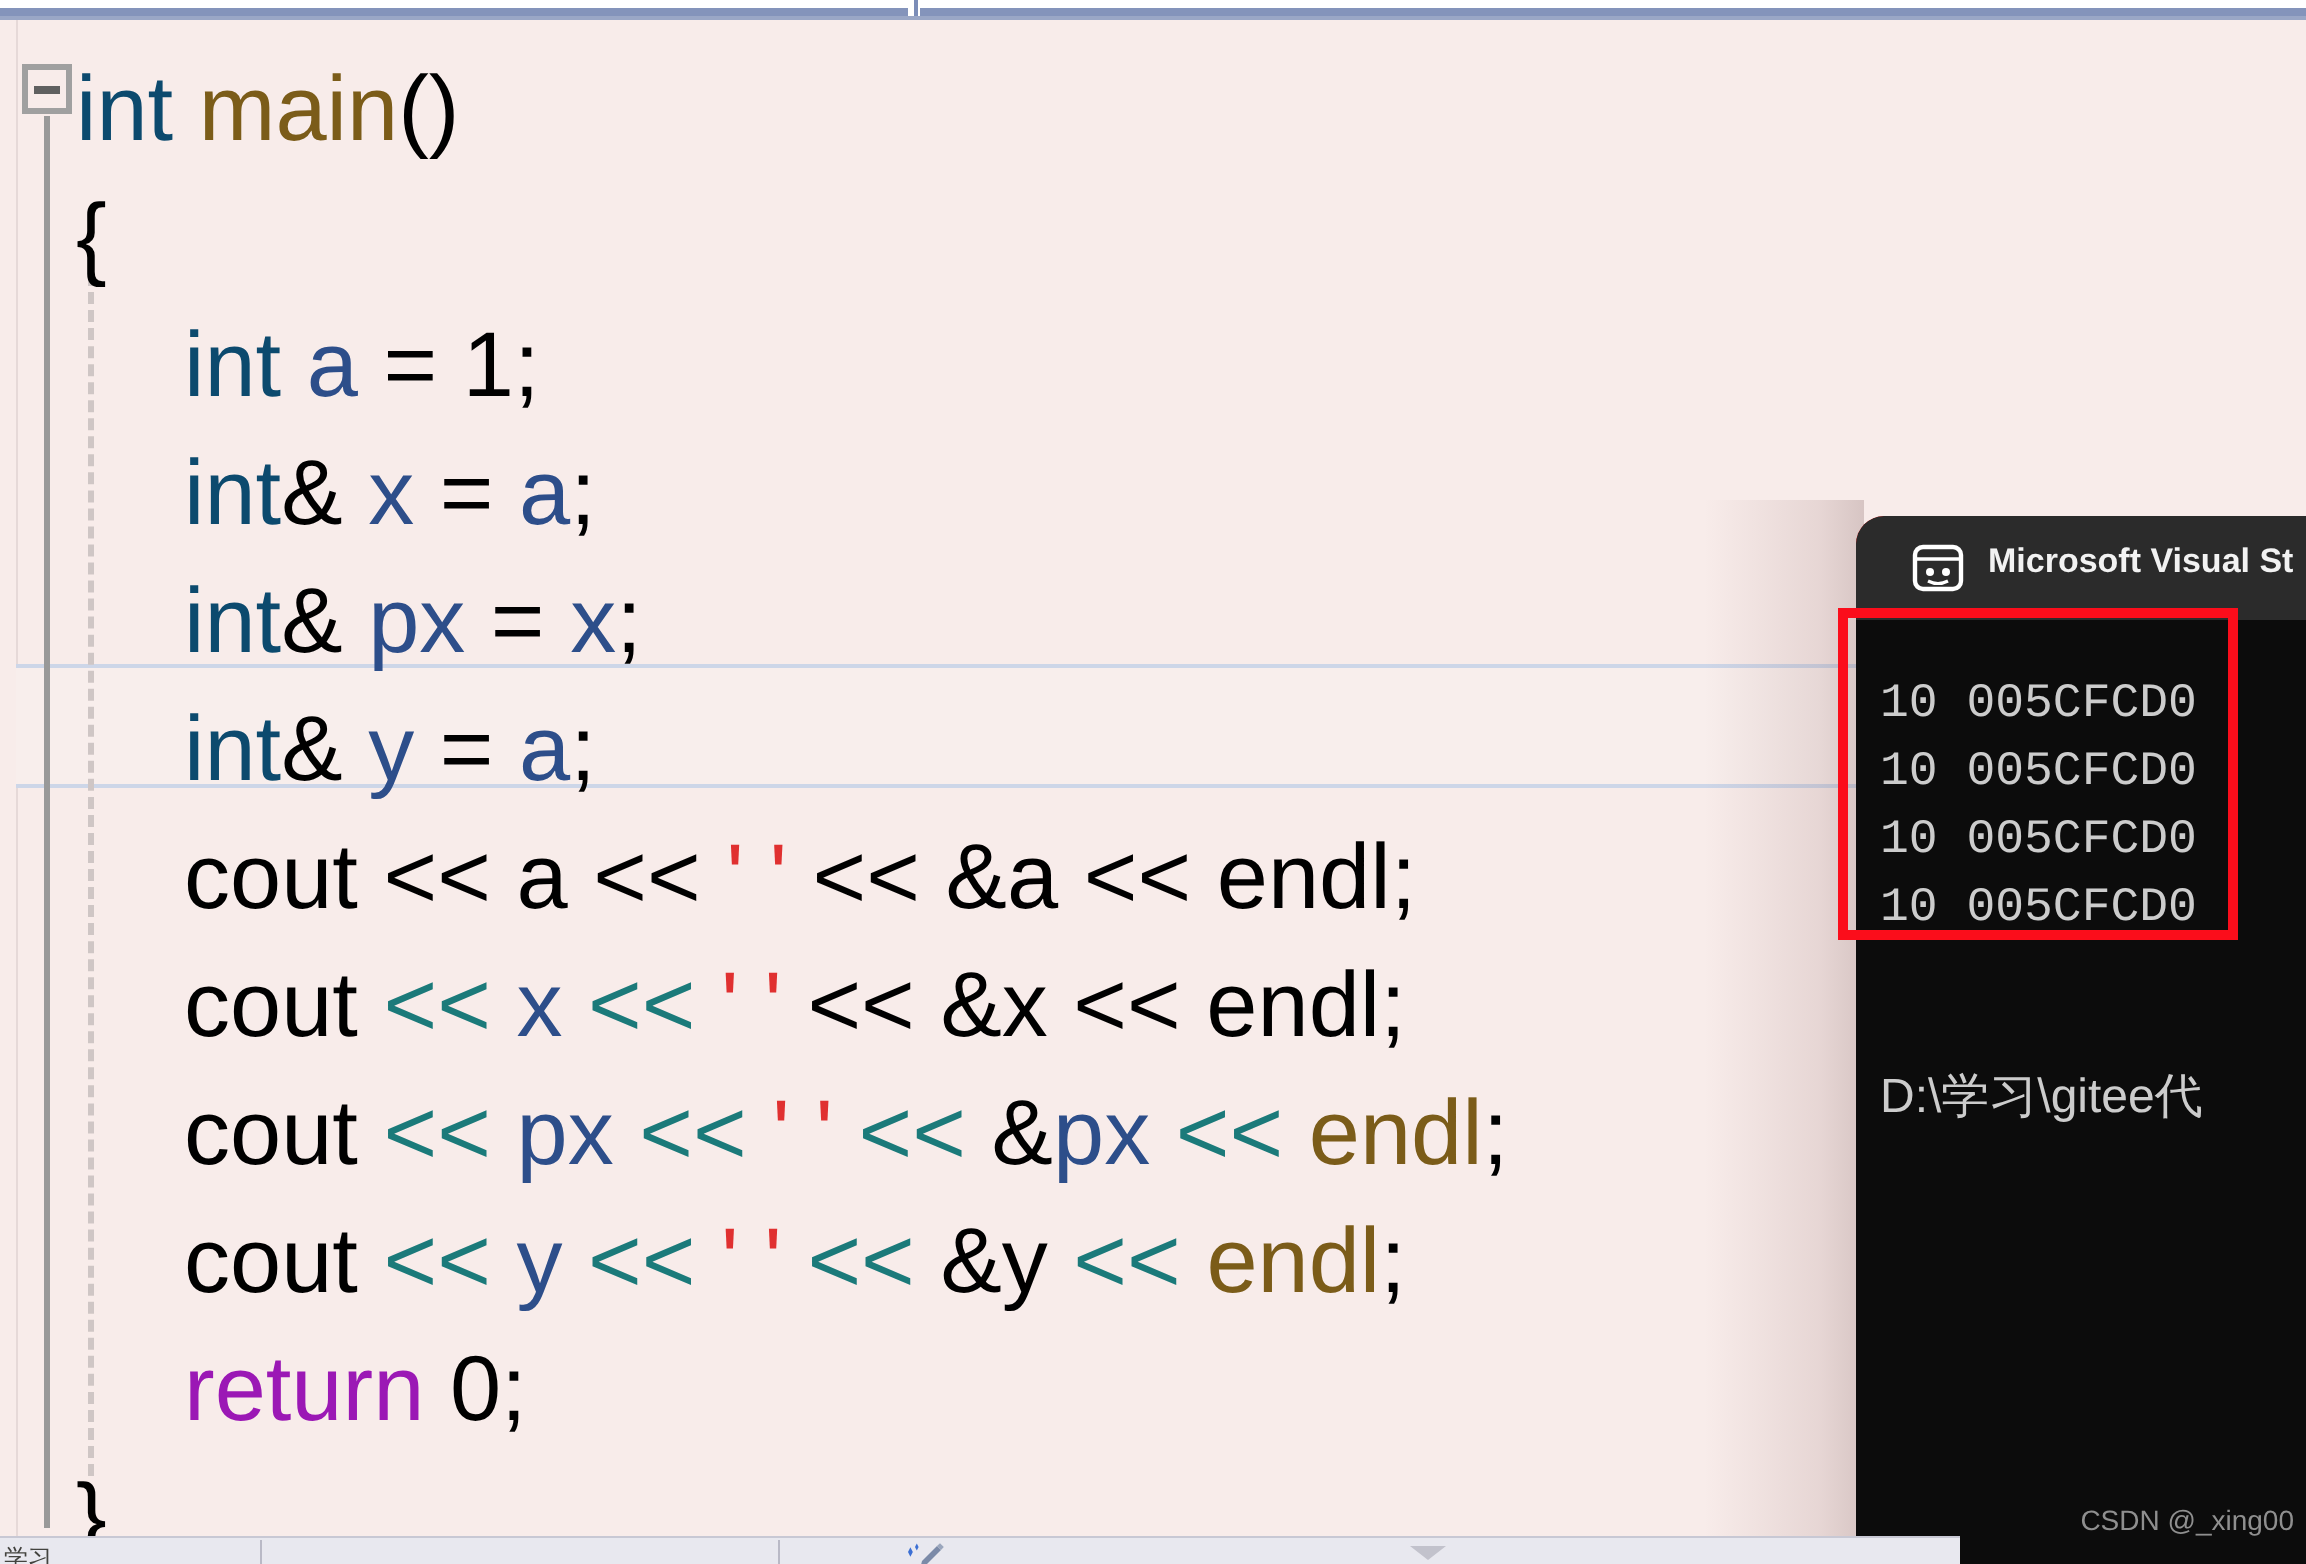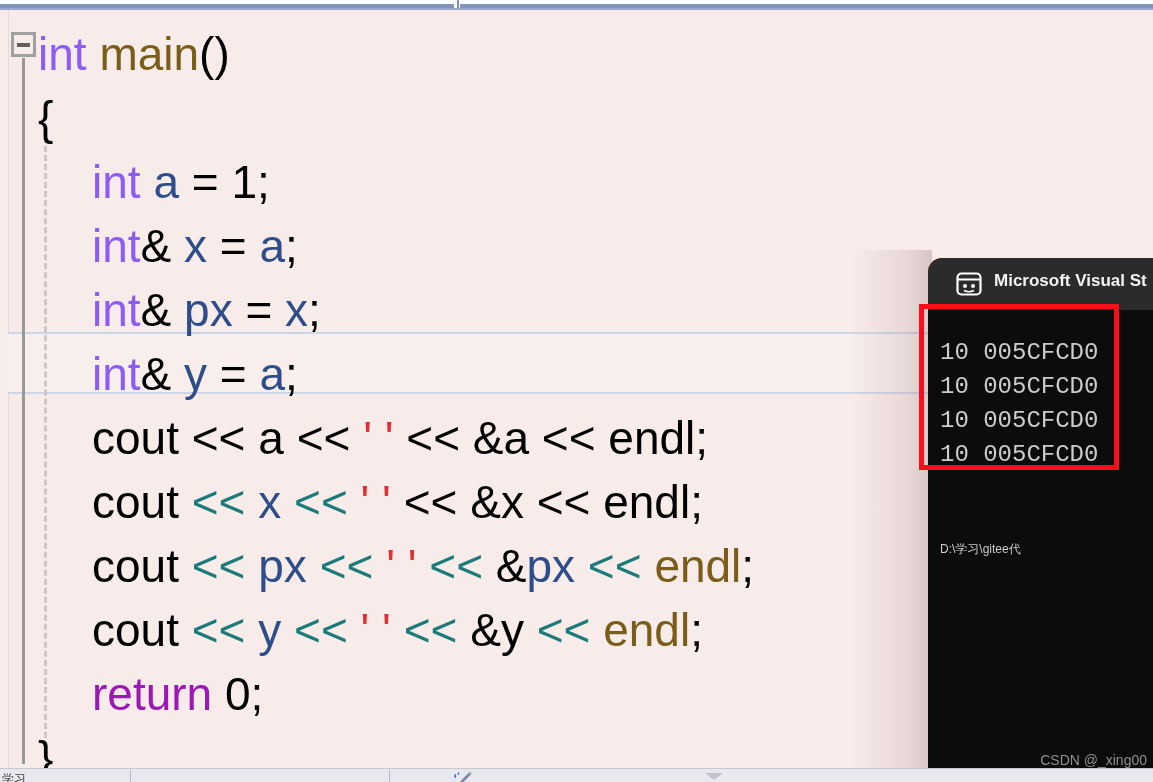--- a/index.html
+++ b/index.html
@@ -91,21 +91,21 @@
   
   #current-line-highlight{
     position:absolute;left:8px;top:322px;width:1145px;height:62px;
     border-top:2px solid #cdd6e8;
     border-bottom:2px solid #cdd6e8;
     background:#f8eeec;
     box-sizing:border-box;
   }
 
   
-  .kw       {color:#8b5cf6;}            
+  .kw       {color:#0c4a6e;}            
   .kw-ret   {color:#9b18b5;}            
   .fn       {color:#7b5c19;margin-top:16px;}            
   .var      {color:#2d4e8a;}            
   .num      {color:#000000;}
   .op       {color:#000000;}
   .op-teal  {color:#1b7a7a;}            
   .str      {color:#e03030;}            
   .endl-br  {color:#7b5c19;}            
   .plain    {color:#000000;}
 
@@ -145,40 +145,40 @@
     position:absolute;left:12px;
     color:#cccccc;
     font-family:"Liberation Mono",monospace;
     font-size:24px;
     line-height:34px;
     white-space:pre;
     letter-spacing:0px;
   }
   .console-line.cn{
     font-family:"Liberation Sans",sans-serif;
-    font-size:12px;
+    font-size:24px;
   }
   #csdn-watermark{
     position:absolute;right:6px;bottom:14px;
     color:#8f8f8f;font-size:14px;
     font-family:"Liberation Sans",sans-serif;
     white-space:nowrap;
   }
 
   
   #red-box{
     position:absolute;left:919px;top:304px;width:200px;height:166px;
     border:5px solid #fb0d1b;
     box-sizing:border-box;
     pointer-events:none;
   }
 
   
   #status-bar{
-    position:absolute;left:0;top:768px;width:1153px;height:14px;
+    position:absolute;left:0;top:768px;width:980px;height:14px;
     background:#e8e8ef;
     border-top:1px solid #c8c8d4;
     box-sizing:border-box;
     overflow:hidden;
   }
   #status-text{
     position:absolute;left:2px;top:2px;
     font-size:12px;color:#43433f;
     font-family:"Liberation Sans",sans-serif;
     white-space:nowrap;

